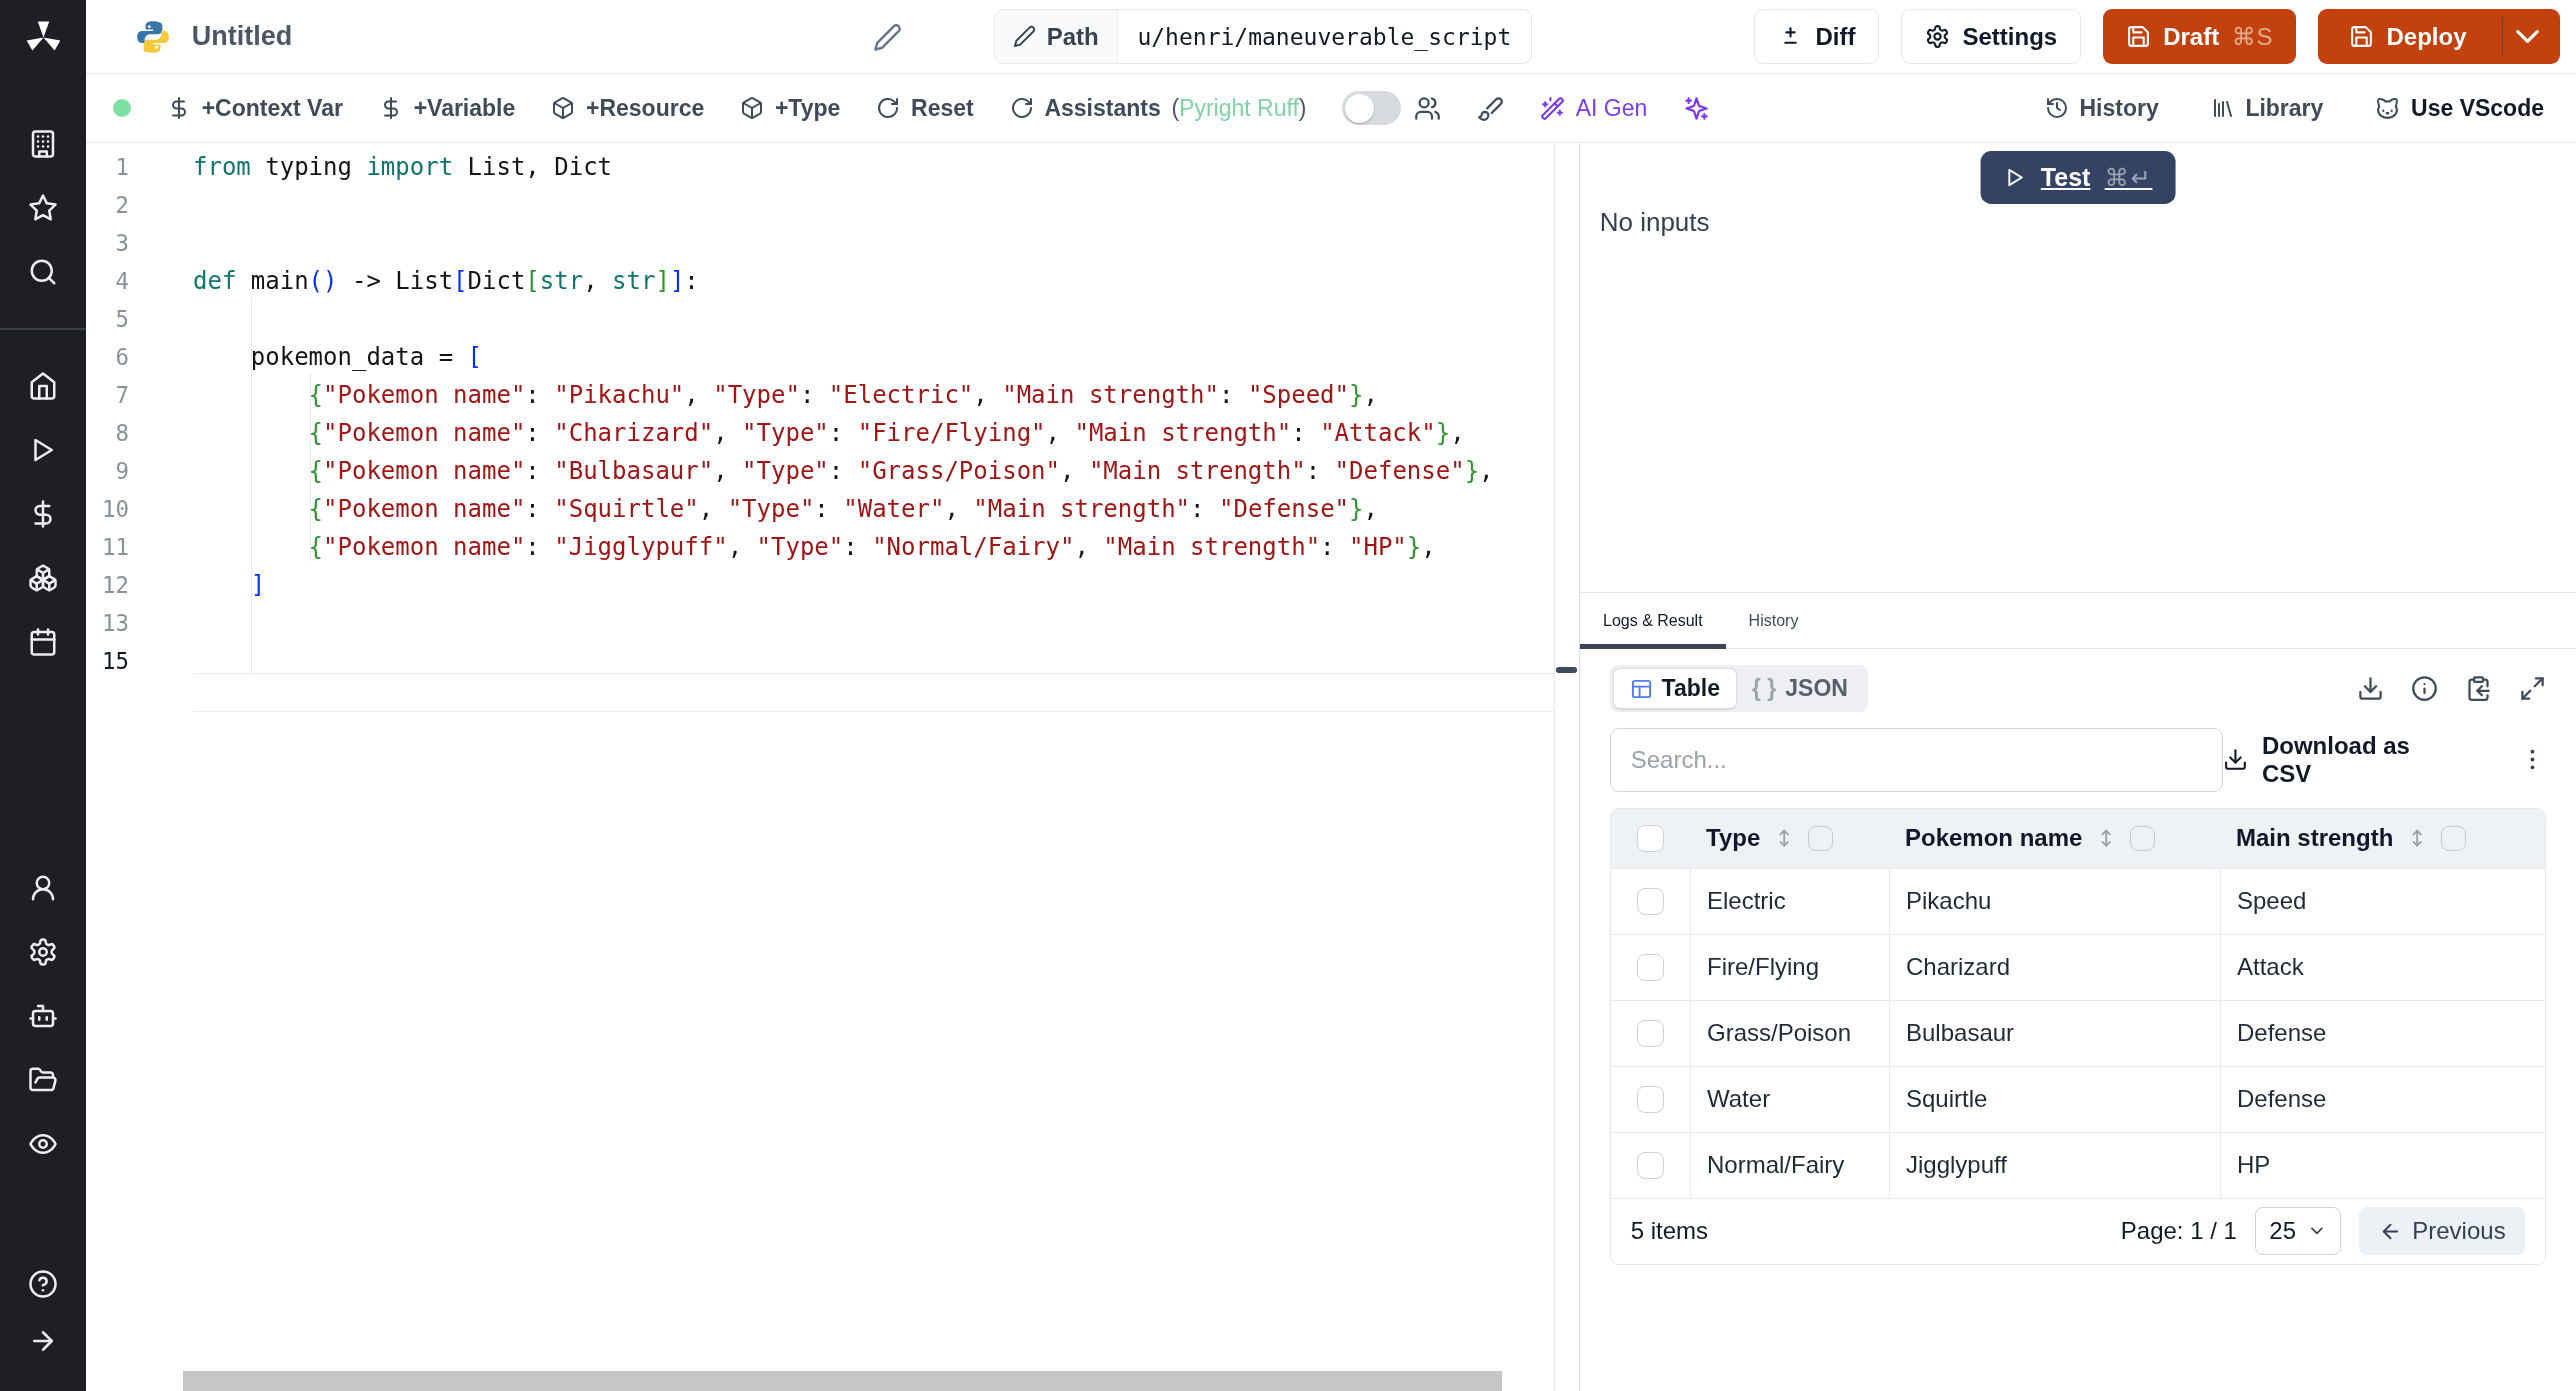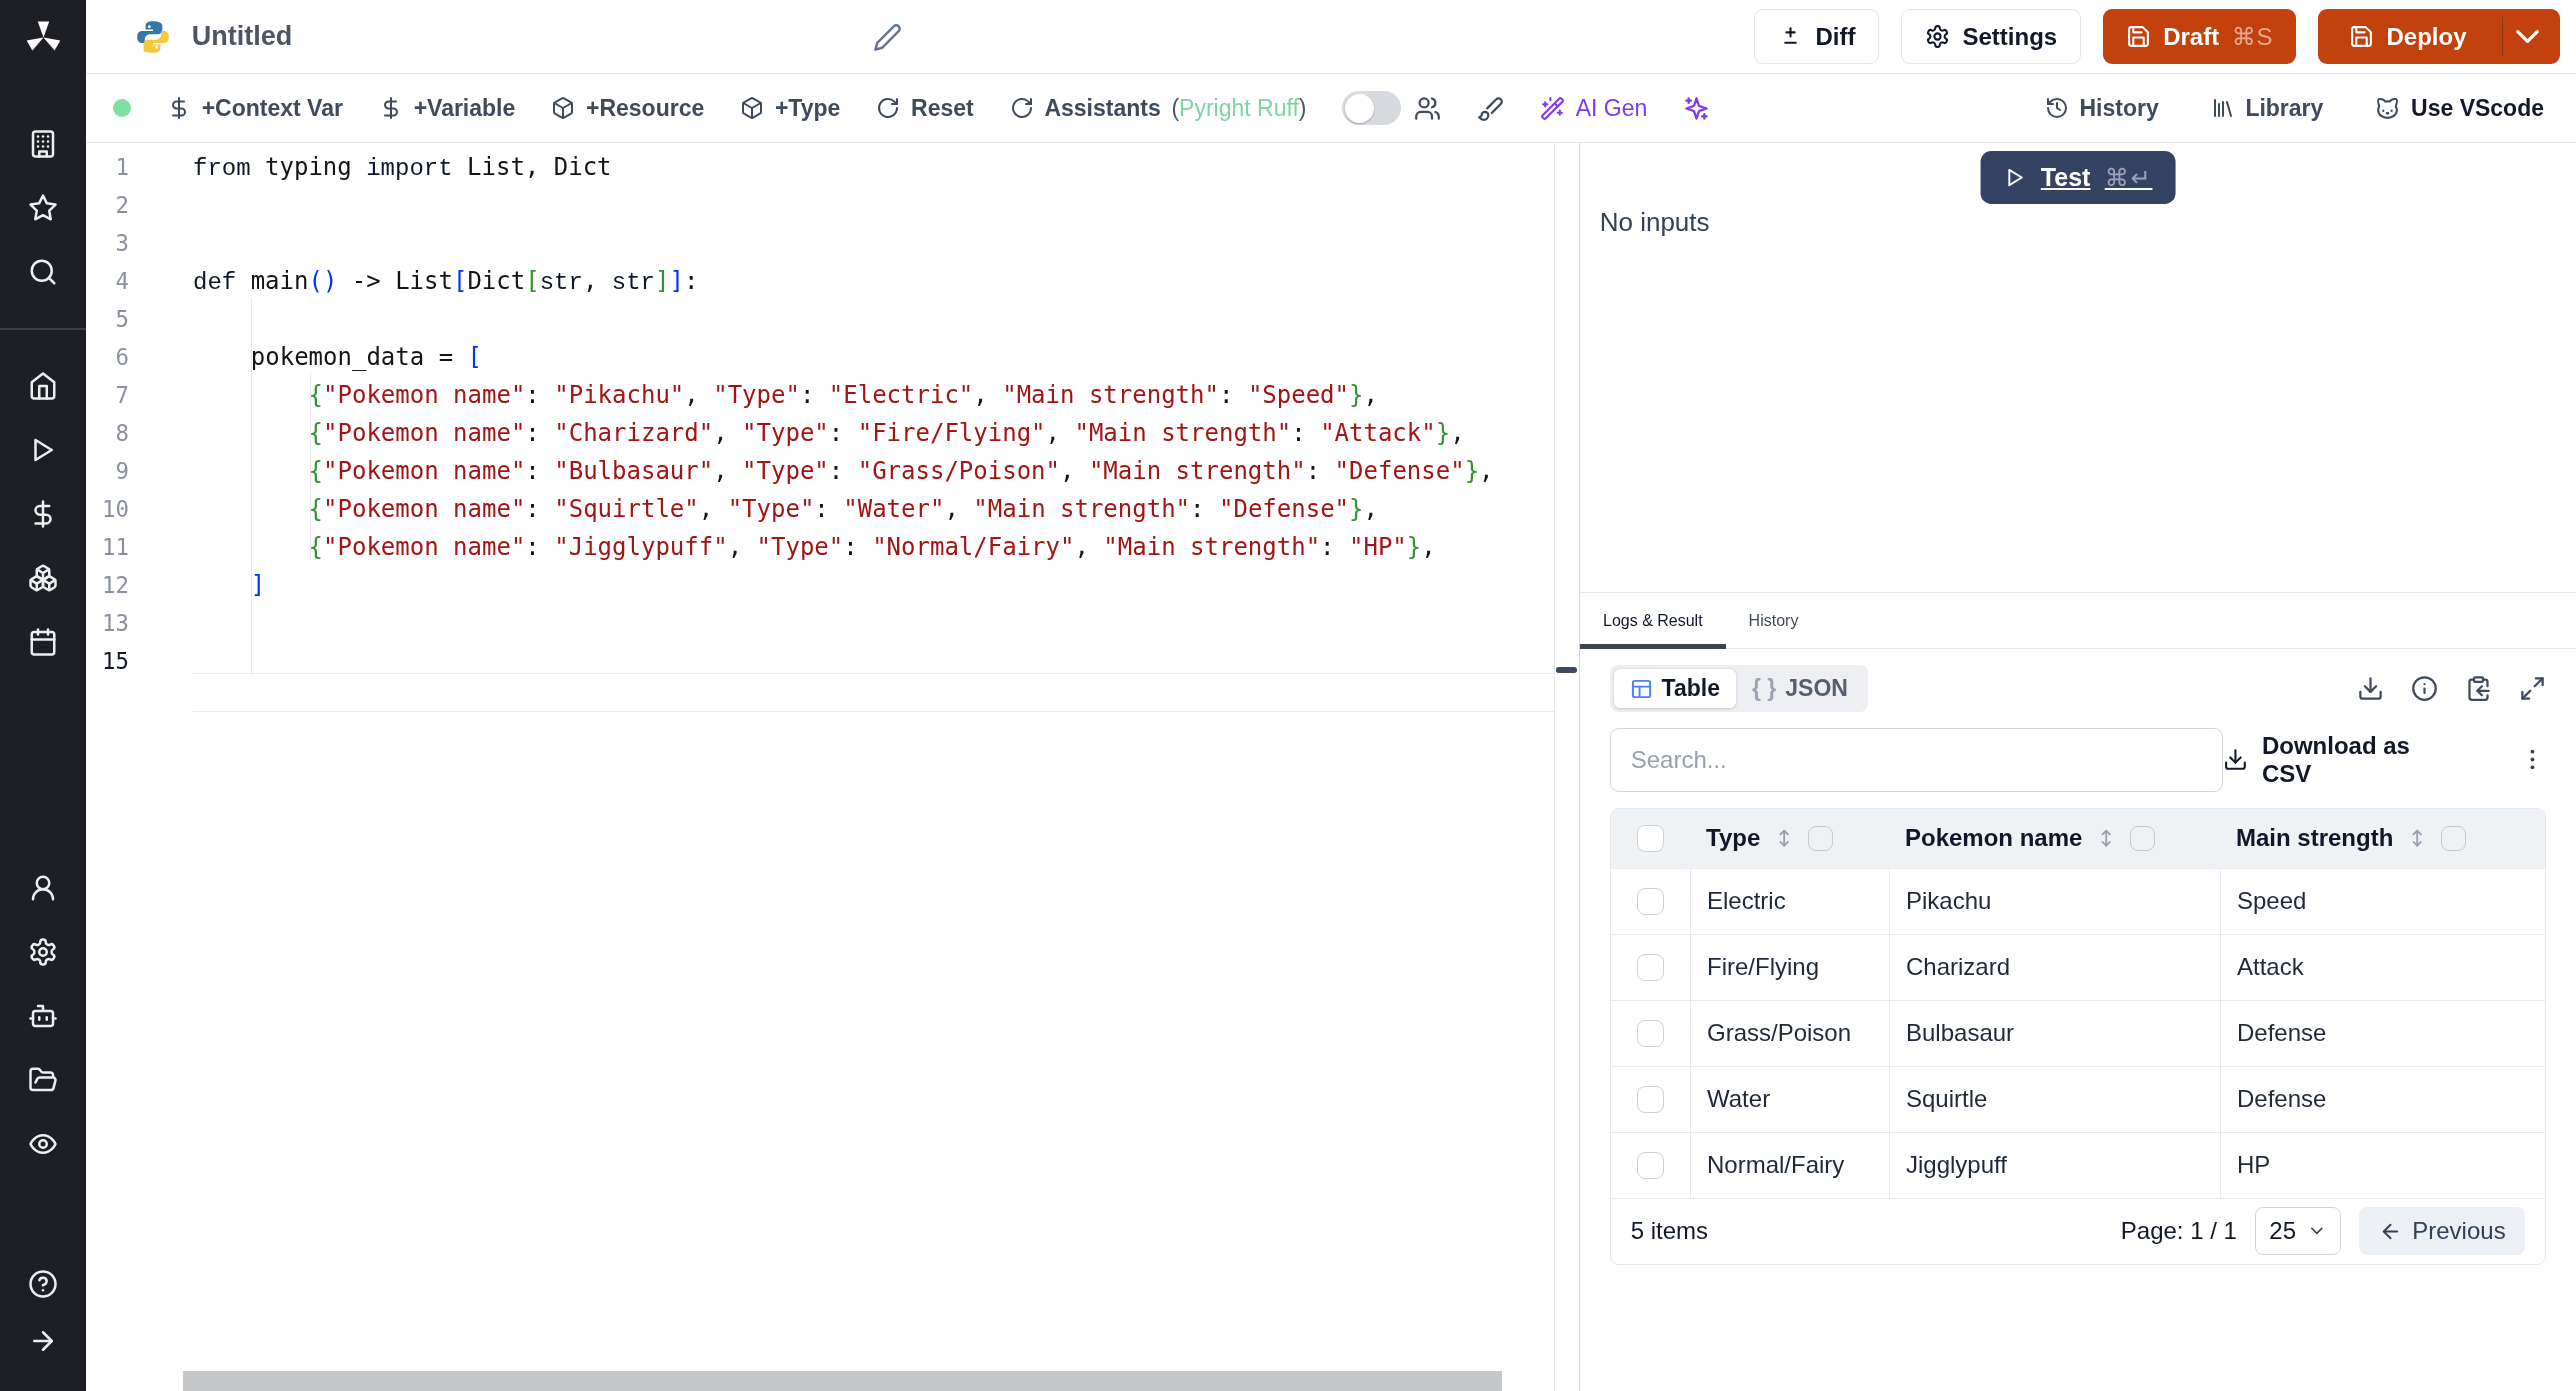--- a/index.html
+++ b/index.html
@@ -67,21 +67,21 @@
 
   
   .content { flex:1; display:flex; min-height:0; }
 
   .editor { flex:1; position:relative; border-right:0.9px solid #e5e7eb; overflow:hidden; background:#fff; }
   .lines { position:absolute; top:4.5px; left:0; right:0; }
   .line { display:flex; height:38px; line-height:38px; font-family:"DejaVu Sans Mono", monospace; font-size:24px; white-space:pre; }
   .ln { width:107px; padding-right:64px; text-align:right; color:#8a919c; font-size:22.4px; flex-shrink:0; }
   .line.active .ln { color:#111827; }
   .code { color:#111; }
-  .tok-k { color:#0f172a;font-family:Liberation Mono, monospace; } .tok-s { color:#a31515; } .tok-pb { color:#0431fa; } .tok-pg { color:#319331; } .tok-t { color:#141414; }
+  .tok-k { color:#0f766e; } .tok-s { color:#a31515; } .tok-pb { color:#0431fa; } .tok-pg { color:#319331; } .tok-t { color:#141414; }
   .cur-line { position:absolute; left:107px; right:0; top:530px; height:39px; border-top:1.8px solid #ececec; border-bottom:1.8px solid #ececec; }
   .guide { position:absolute; width:0.9px; background:#e7e8ea; }
   .g1 { left:165px; top:155px; height:376px; }
   .g2 { left:224px; top:230px; height:188px; }
   .hscroll { position:absolute; bottom:0; left:97px; width:1319px; height:20.6px; background:#c4c6c8; cursor:pointer; }
 
   .splitter { width:24px; background:#fff; position:relative; flex-shrink:0; cursor:col-resize; }
   .splitter .handle { position:absolute; left:0.9px; top:524px; width:21.5px; height:6.3px; border-radius:2.7px; background:#3f4a5a; }
 
   
@@ -287,20 +287,31 @@
           <path fill="#3776ab" d="M11.9 2c-2.6 0-4.6.9-4.6 2.8v2.5h4.7v.9H4.9C2.7 8.2 2 10.3 2 12s.7 3.8 2.9 3.8h1.9v-2.2c0-1.9 1.6-3.3 3.5-3.3h4.7c1.6 0 2.9-1.3 2.9-2.9V4.8C17.9 3 15.3 2 11.9 2zM9.7 4.6c.5 0 .9.4.9.9s-.4.9-.9.9-.9-.4-.9-.9.4-.9.9-.9z"></path>
           <path fill="#f4c93c" d="M12.1 22c2.6 0 4.6-.9 4.6-2.8v-2.5H12v-.9h7.1c2.2 0 2.9-2.1 2.9-3.8s-.7-3.8-2.9-3.8h-1.9v2.2c0 1.9-1.6 3.3-3.5 3.3H9c-1.6 0-2.9 1.3-2.9 2.9v4.6C6.1 21 8.7 22 12.1 22zm2.2-2.6c-.5 0-.9-.4-.9-.9s.4-.9.9-.9.9.4.9.9-.4.9-.9.9z"></path>
         </svg>
         <span class="doc-title">Untitled</span>
       </div>
       <span class="pencil-btn icon-slot">
           <svg viewBox="0 0 24 24" fill="none" stroke="currentColor" stroke-width="2" stroke-linecap="round" stroke-linejoin="round" style="width:100%;height:100%;display:block;">
             <path d="M17 3a2.85 2.85 0 1 1 4 4L7.5 20.5 2 22l1.5-5.5Z"></path>
           </svg>
         </span>
+      <div class="path-group">
+        <span class="path-label">
+          <span class="icon-slot" style="width:23px;height:23px;display:inline-flex;">
+              <svg viewBox="0 0 24 24" fill="none" stroke="currentColor" stroke-width="2" stroke-linecap="round" stroke-linejoin="round" style="width:100%;height:100%;display:block;">
+                <path d="M17 3a2.85 2.85 0 1 1 4 4L7.5 20.5 2 22l1.5-5.5Z"></path>
+              </svg>
+            </span>
+          <span>Path</span>
+        </span>
+        <span class="path-value">u/henri/maneuverable_script</span>
+      </div>
       <div class="hdr-right">
         <div class="btn white">
           <span class="icon-slot" style="display:inline-flex;width:25px;height:25px;">
               <svg viewBox="0 0 24 24" fill="none" stroke="currentColor" stroke-width="2" stroke-linecap="round" stroke-linejoin="round" style="width:100%;height:100%;display:block;">
                 <path d="M12 4v8"></path>
                 <path d="M8 8h8"></path>
                 <path d="M7 18h10"></path>
               </svg>
             </span>
           <span>Diff</span>

